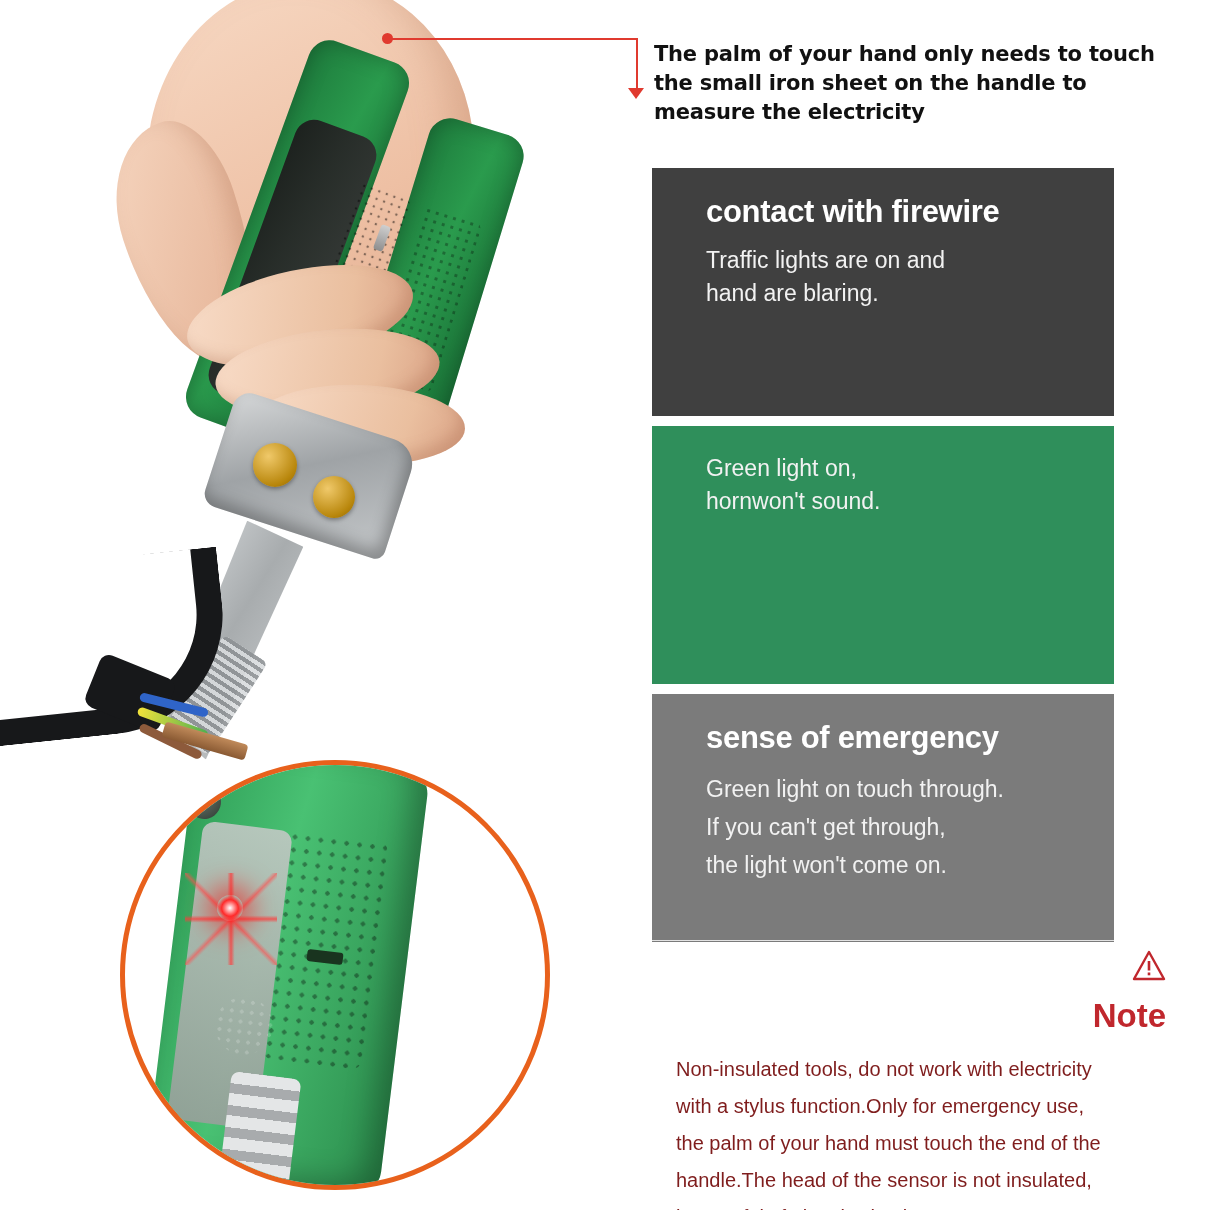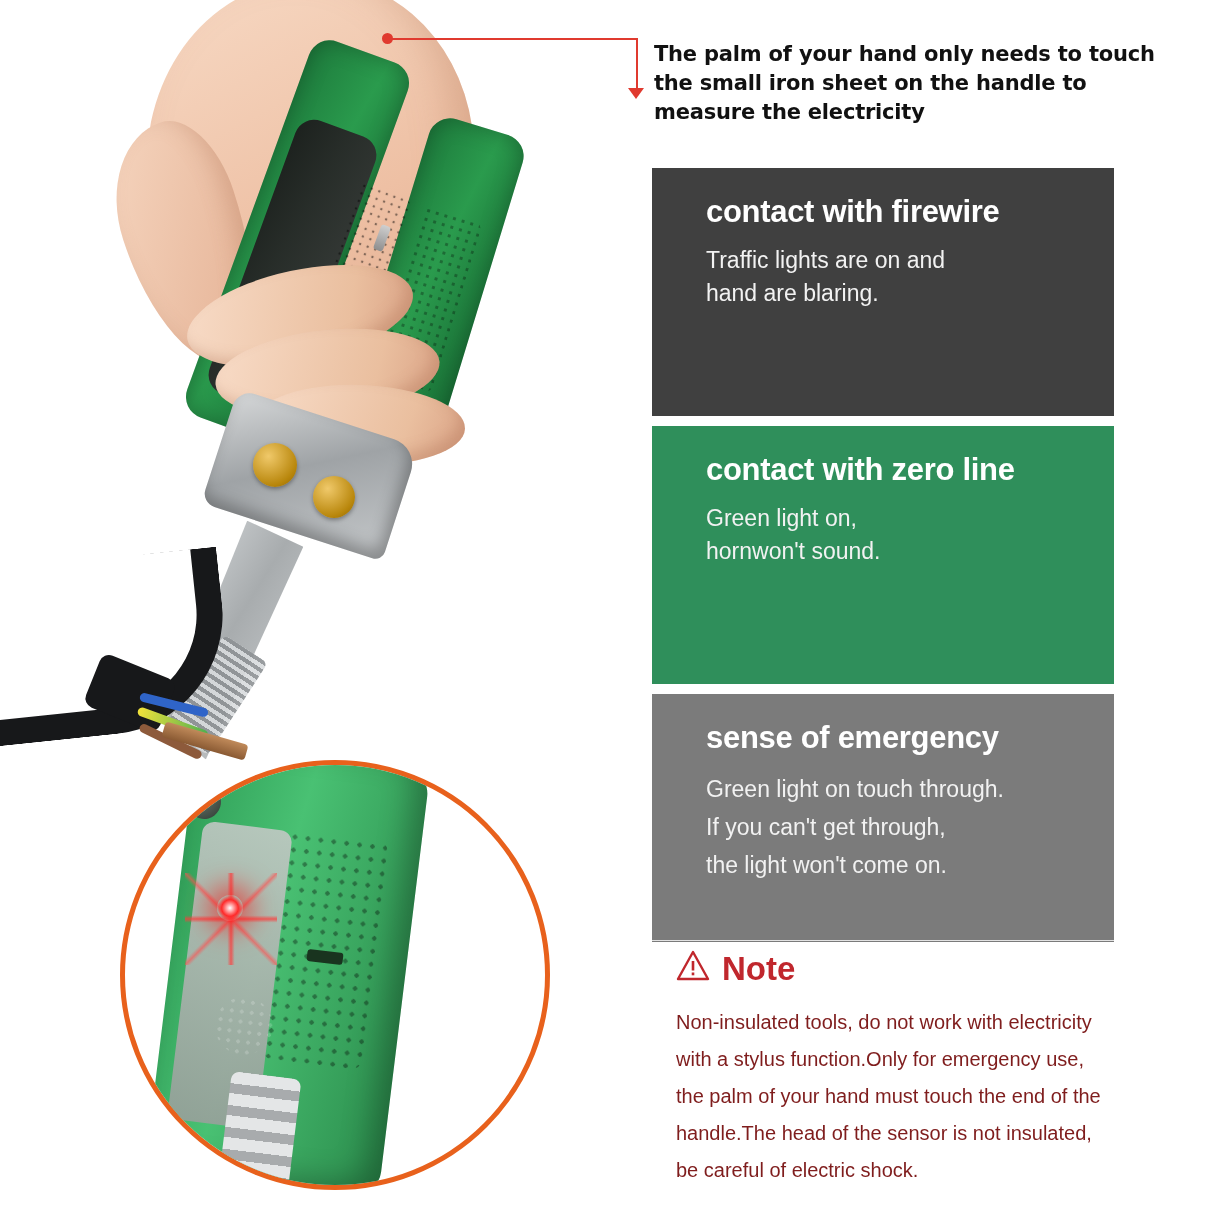--- a/index.html
+++ b/index.html
@@ -341,23 +341,24 @@
   .panel-grey p { line-height: 38px; }
 
   
   .note {
     position: absolute;
     left: 676px; top: 950px;
     width: 490px;
   }
   .note-head {
     display: flex;
-    align-items: flex-start;
+    align-items: flex-end;
     gap: 12px;
     margin-bottom: 16px;
+    flex-direction: column;
   }
   .note-title {
     font-size: 33px;
     font-weight: bold;
     color: #c0272d;
   }
   .note-body {
     font-size: 20px;
     line-height: 37px;
     color: #7f1d1d;
@@ -424,21 +425,20 @@
 
   <div class="panels">
 
     <div class="panel panel-red">
       <h2>contact with firewire</h2>
       <p>Traffic lights are on and
 hand are blaring.</p>
     </div>
 
     <div class="panel panel-green">
-      <h2>contact with zero line</h2>
       <p>Green light on,
 hornwon't sound.</p>
     </div>
 
     <div class="panel panel-grey">
       <h2>sense of emergency</h2>
       <p>Green light on touch through.
 If you can't get through,
 the light won't come on.</p>
     </div>

